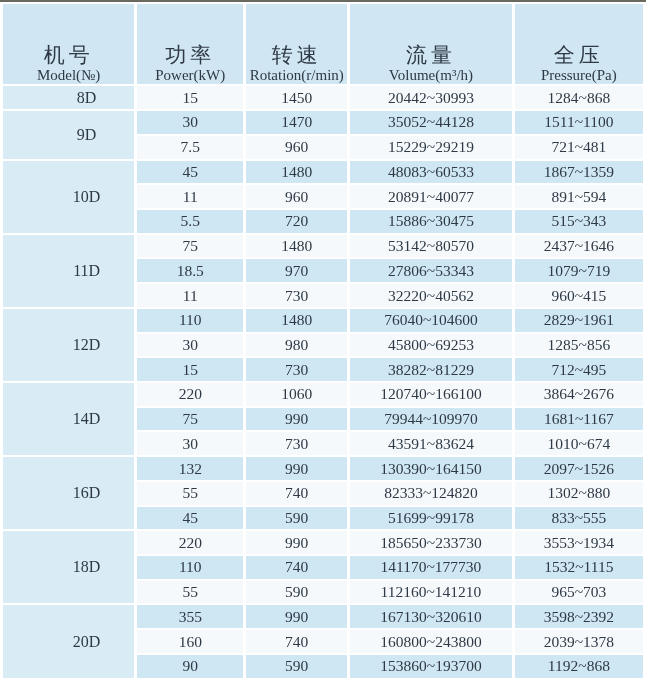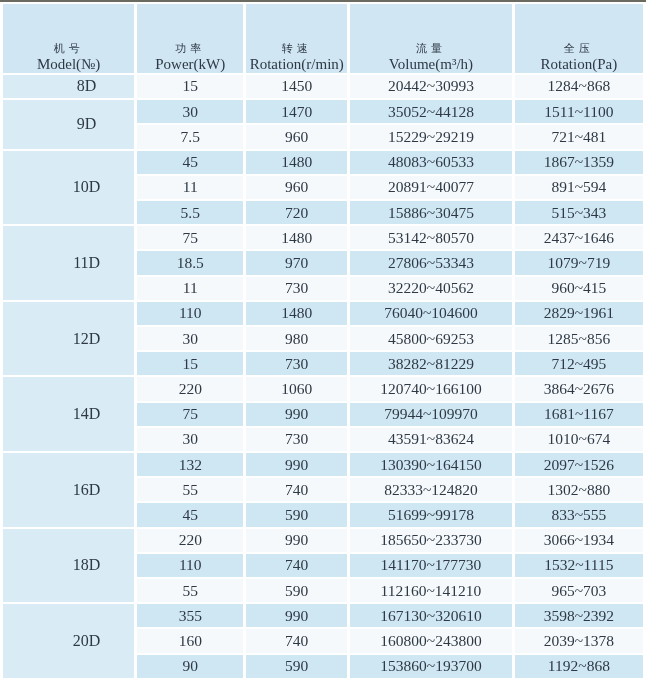--- a/index.html
+++ b/index.html
@@ -35,23 +35,23 @@
   thead tr{height:46px;}
   th{
     background:var(--header-bg);
     font-weight:normal;
     vertical-align:middle;
     text-align:center;
     line-height:1.15;
     padding-top:2px;
   }
   th .zh{
-    font-size:11px;
+    font-size:21px;
     letter-spacing:4px;
-    font-family:Liberation Mono, monospace;
+    font-family:Liberation Serif, serif;
     margin-top:37px;
   }
   th .en{
     font-size:15px;
     letter-spacing:0;
   }
   td{
     text-align:center;
     vertical-align:middle;
     font-size:15.5px;
@@ -89,21 +89,21 @@
         <th>
           <div class="zh">转速</div>
           <div class="en">Rotation(r/min)</div>
         </th>
         <th>
           <div class="zh">流量</div>
           <div class="en">Volume(m³/h)</div>
         </th>
         <th>
           <div class="zh">全压</div>
-          <div class="en">Rotation(Pa)</div>
+          <div class="en">Pressure(Pa)</div>
         </th>
       </tr>
     </thead>
     <tbody id="spec-body">
         <tr>
           <td class="model" rowspan="1">8D</td>
           <td class="white">15</td>
           <td class="white">1450</td>
           <td class="white">20442~30993</td>
           <td class="white">1284~868</td>
@@ -214,21 +214,21 @@
           <td class="blue">45</td>
           <td class="blue">590</td>
           <td class="blue">51699~99178</td>
           <td class="blue">833~555</td>
         </tr>
         <tr>
           <td class="model" rowspan="3">18D</td>
           <td class="white">220</td>
           <td class="white">990</td>
           <td class="white">185650~233730</td>
-          <td class="white">3066~1934</td>
+          <td class="white">3553~1934</td>
         </tr>
         <tr>
           <td class="blue">110</td>
           <td class="blue">740</td>
           <td class="blue">141170~177730</td>
           <td class="blue">1532~1115</td>
         </tr>
         <tr>
           <td class="white">55</td>
           <td class="white">590</td>

